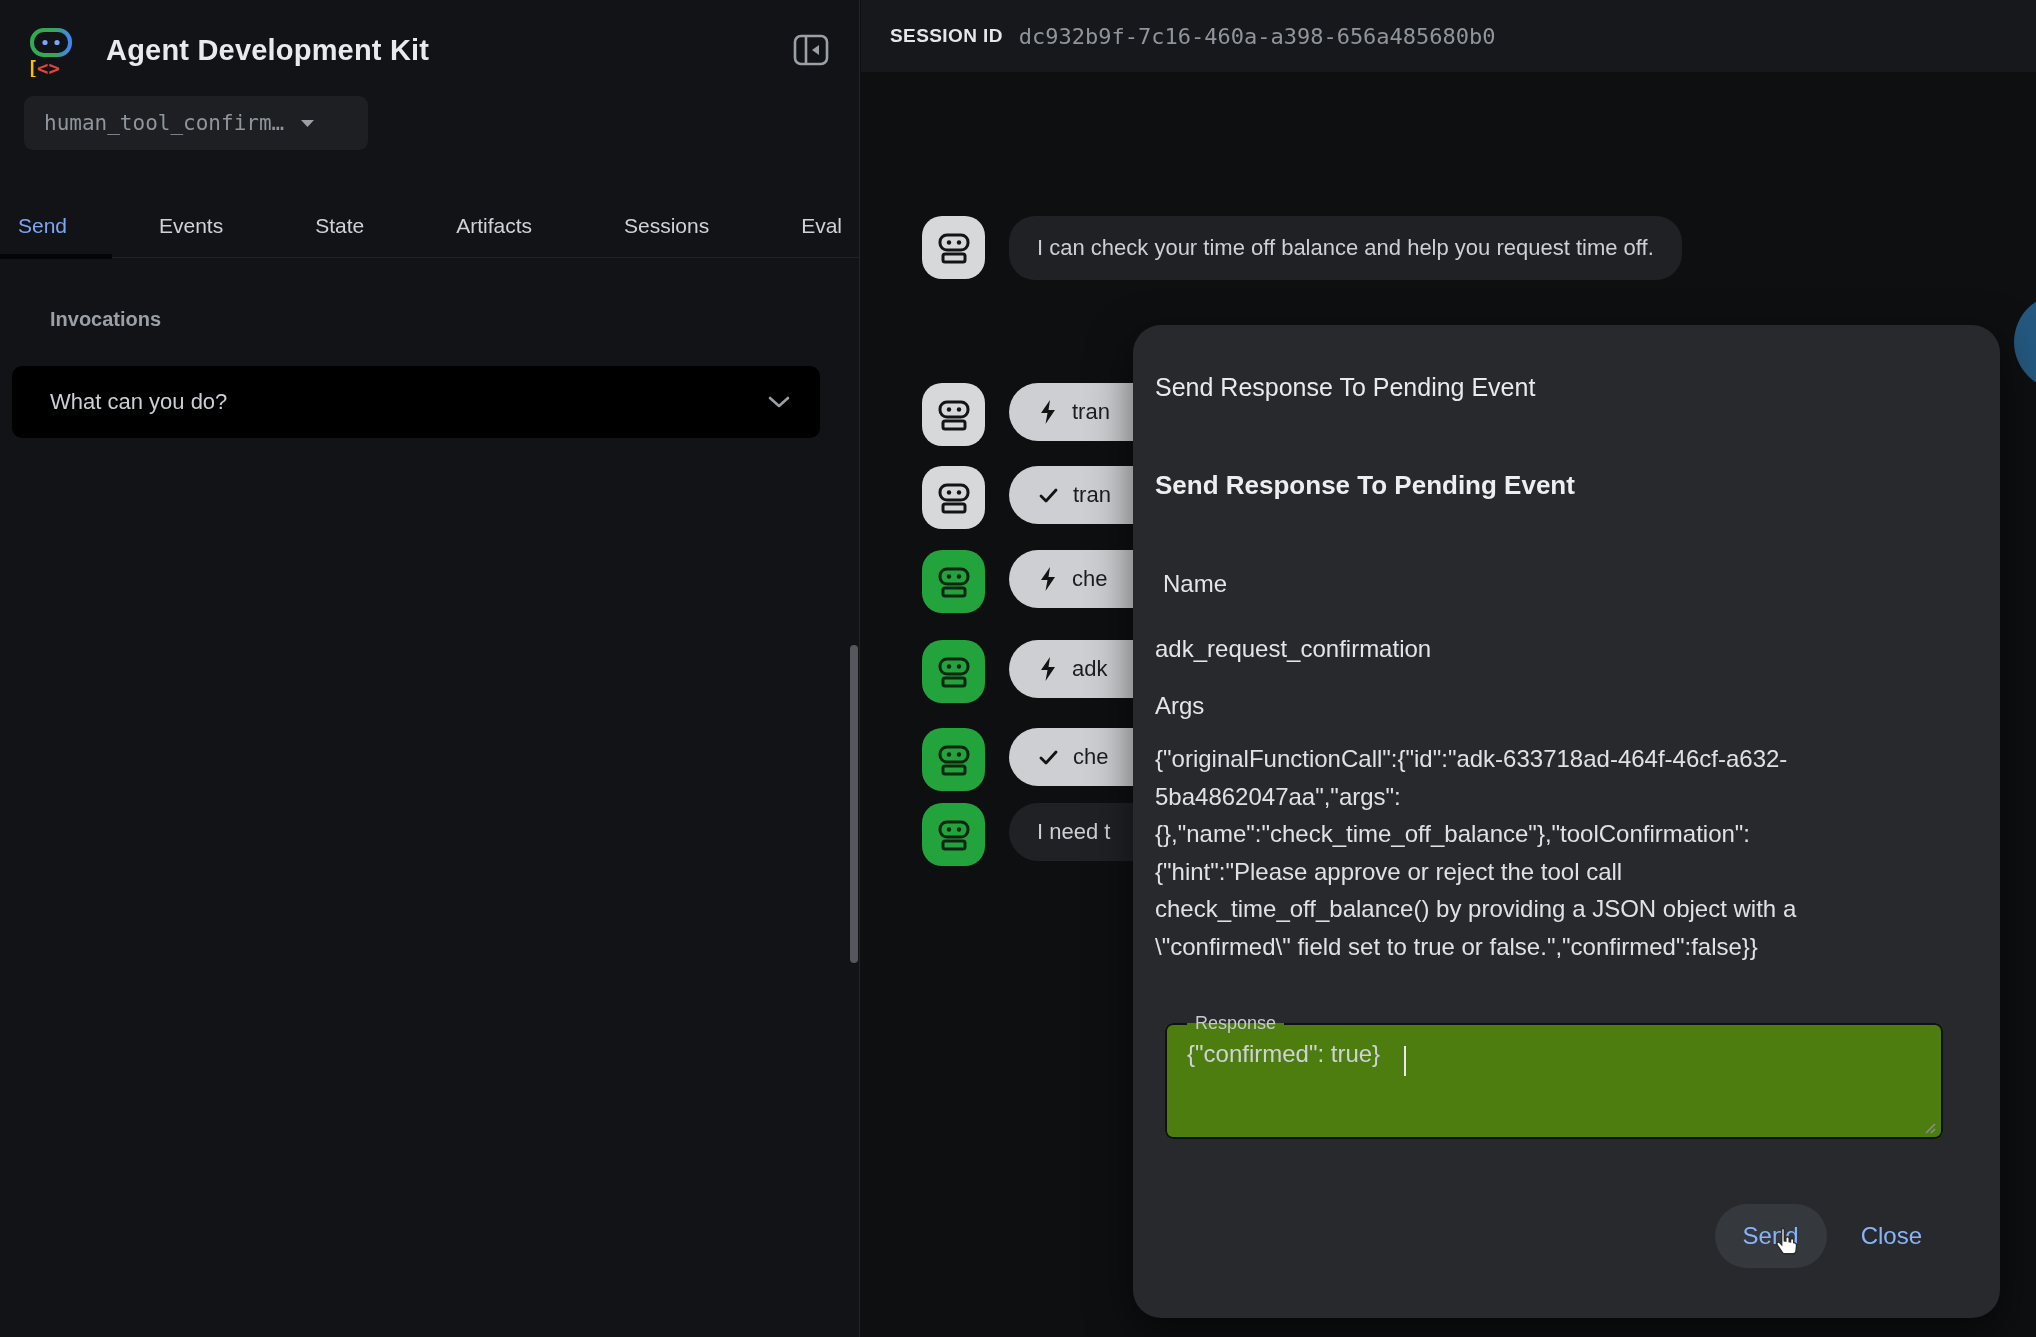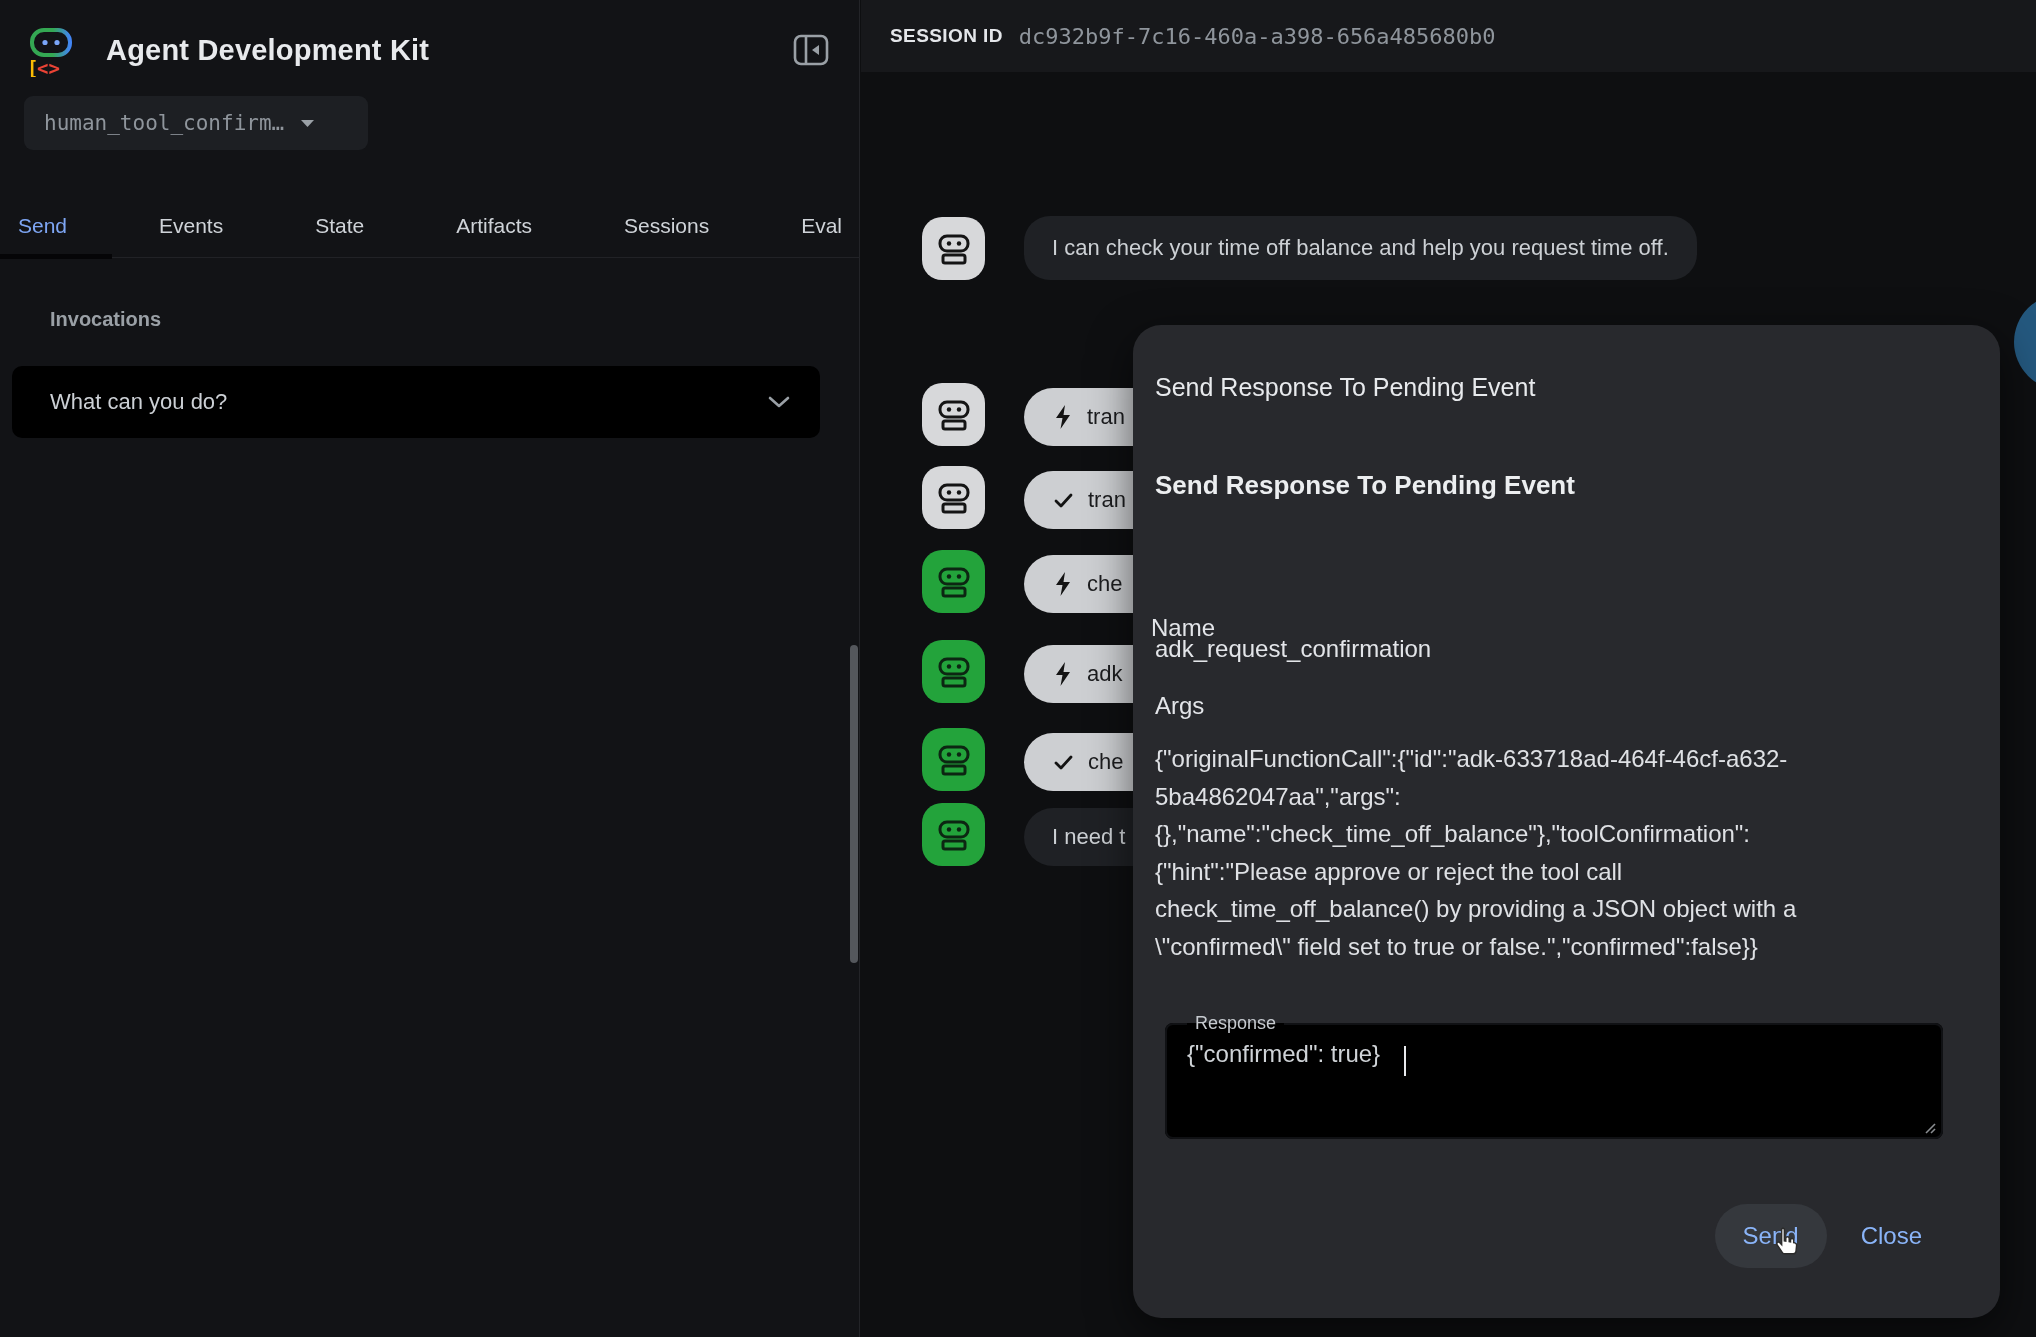--- a/index.html
+++ b/index.html
@@ -60,21 +60,21 @@
   
   .main { position:absolute; left:861px; top:0; right:0; bottom:0; background:#0e0f11; }
   .main-header {
     position:absolute; top:0; left:0; right:0; height:72px; background:#17181b;
     display:flex; align-items:center; padding-left:29px;
   }
   .session-label { font-size:19px; font-weight:700; color:#e4e6ea; letter-spacing:.4px; }
   .session-value { margin-left:16px; font-size:22px; color:#8f959c; }
 
   
-  .chat-row { position:absolute; left:922px; display:flex; align-items:flex-end; gap:39px; z-index:1; }
+  .chat-row { position:absolute; left:922px; display:flex; align-items:flex-start; gap:24px; z-index:1; }
   .avatar {
     width:63px; height:63px; border-radius:20px; flex:0 0 auto;
     display:flex; align-items:center; justify-content:center;
   }
   .avatar.gray  { background:#d7d8da; }
   .avatar.green { background:#23a33b; }
   .bubble {
     background:#1f2125; border-radius:26px; height:64px;
     display:flex; align-items:center; padding:0 28px;
     color:#ccd0d4; font-size:22px; white-space:nowrap;
@@ -89,29 +89,29 @@
 
   
   .dialog {
     position:absolute; left:1133px; top:325px; width:867px; height:993px;
     background:#28292d; border-radius:28px; z-index:5;
     box-shadow:0 14px 44px rgba(0,0,0,.55);
     color:#e3e5e9;
   }
   .dlg-title    { position:absolute; left:22px; top:48px;  font-size:25px; color:#e8eaed; }
   .dlg-subtitle { position:absolute; left:22px; top:145px; font-size:26px; font-weight:700; color:#eceef0; }
-  .dlg-name-label { position:absolute; left:18px; top:245px; font-size:24px;margin-top:44px; }
+  .dlg-name-label { position:absolute; left:30px; top:245px; font-size:24px; }
   .dlg-name-value { position:absolute; left:22px; top:310px; font-size:24px; }
   .dlg-args-label { position:absolute; left:22px; top:367px; font-size:24px; }
   .dlg-args { position:absolute; left:22px; top:415px; width:800px; font-size:24px; line-height:37.5px; color:#dfe1e5; }
   .dlg-args div { white-space:pre; }
 
   .resp-fieldset {
     position:absolute; left:32px; top:688px; width:778px; height:126px;
-    margin:0; padding:0; border:2px solid #101114; border-radius:8px; background:#000000;
+    margin:0; padding:0; border:2px solid #101114; border-radius:8px; background:#4d7c0f;
   }
   .resp-fieldset legend { margin-left:20px; padding:0 8px; font-size:18px; color:#c6cacf; }
   .resp-textarea {
     position:absolute; left:0; top:-4px; width:100%; height:104px;
     background:transparent; border:none; outline:none; resize:none;
     color:#cfd3d7; font-size:24px; padding:10px 20px;
     font-family:"Liberation Sans","DejaVu Sans",sans-serif;
   }
   .text-caret { position:absolute; left:237px; top:12px; width:2px; height:30px; background:#e8eaed; }
   .resize-handle { position:absolute; right:5px; bottom:3px; }

